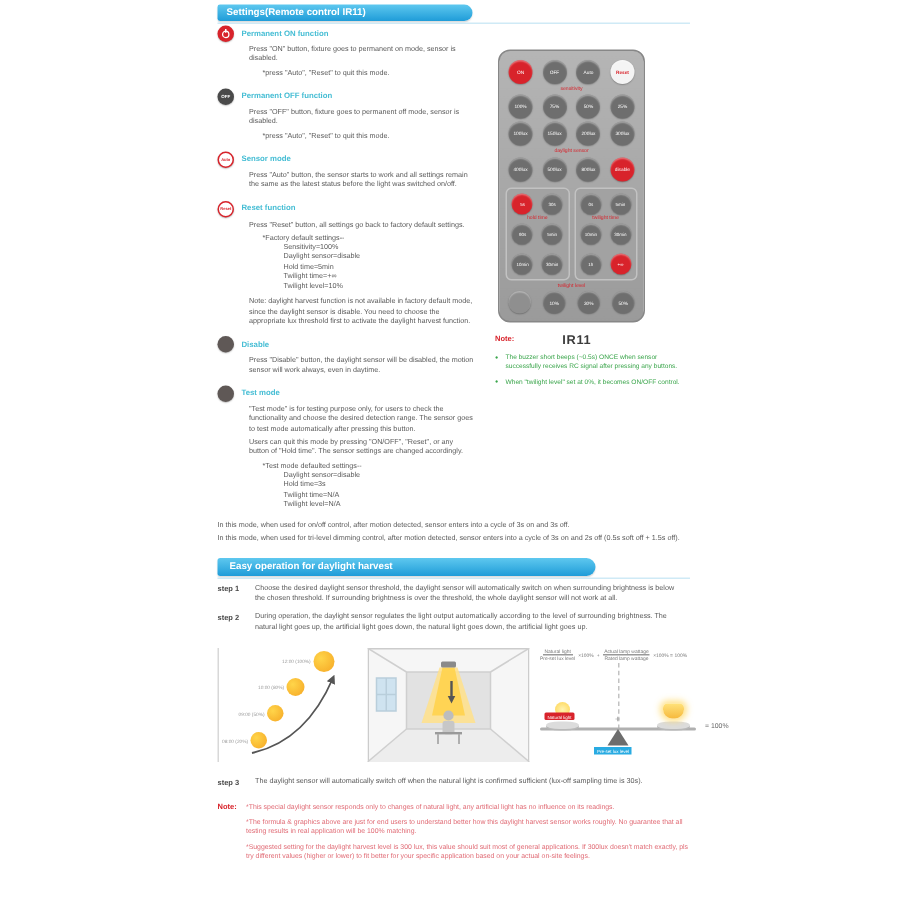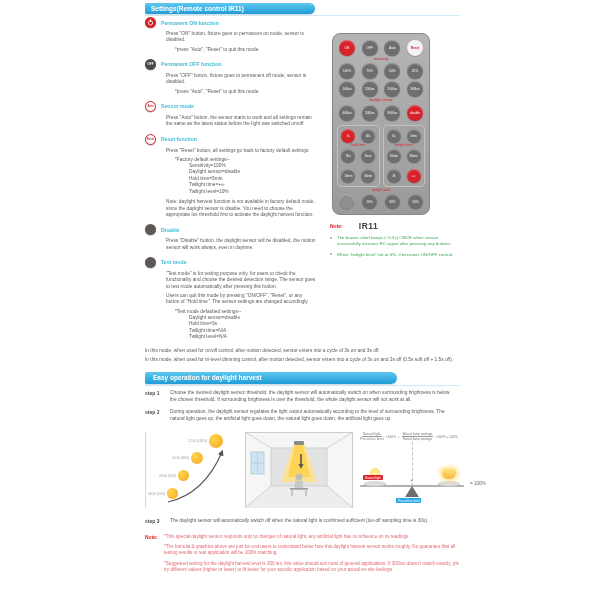--- a/index.html
+++ b/index.html
@@ -48,21 +48,21 @@
   .rbtn.red{background:#d8232b;}
   .rbtn.white{background:#f4f4f4;color:#d8232b;font-weight:bold;}
   .rbtn.blank{background:#8f8f8f;}
   .groups{display:flex;gap:3px;justify-content:space-between;margin-top:2px;}
   .group{flex:1;background:#a2a2a2;border:0.5px solid #c2c2c2;border-radius:4px;
          padding:3px 1px;position:relative;display:grid;grid-template-columns:1fr 1fr;
          gap:6px 1px;justify-items:center;}
   .group .rbtn{width:14px;height:14px;font-size:3px;}
   .group .rlabel{position:absolute;top:18px;left:0;right:0;}
   .level-row .rbtn{width:15px;height:15px;}
-  .cap-row{display:flex;align-items:center;gap:16px;margin-top:6px;padding-left:2px;}
+  .cap-row{display:flex;align-items:center;gap:32px;margin-top:6px;padding-left:2px;}
   .note-red-label{font-size:5px;font-weight:bold;color:#d8232b;}
   .ir11{font-size:8.5px;font-weight:bold;color:#3c3c3c;letter-spacing:0.5px;}
   .green-notes{margin-top:2px;}
   .green-note{position:relative;font-size:4.4px;color:#3aa54b;margin:4px 0 0 2px;
               padding-left:7px;line-height:1.4;width:124px;}
   .green-note::before{content:"●";position:absolute;left:0;top:0.5px;font-size:3.6px;}
   
   .step{display:flex;gap:7px;margin-top:6px;}
   .step-label{font-size:5px;font-weight:bold;color:#4a4a4a;width:18px;flex:none;}
   .step-text{font-size:4.8px;color:#5a5a5a;line-height:1.35;width:282px;}

